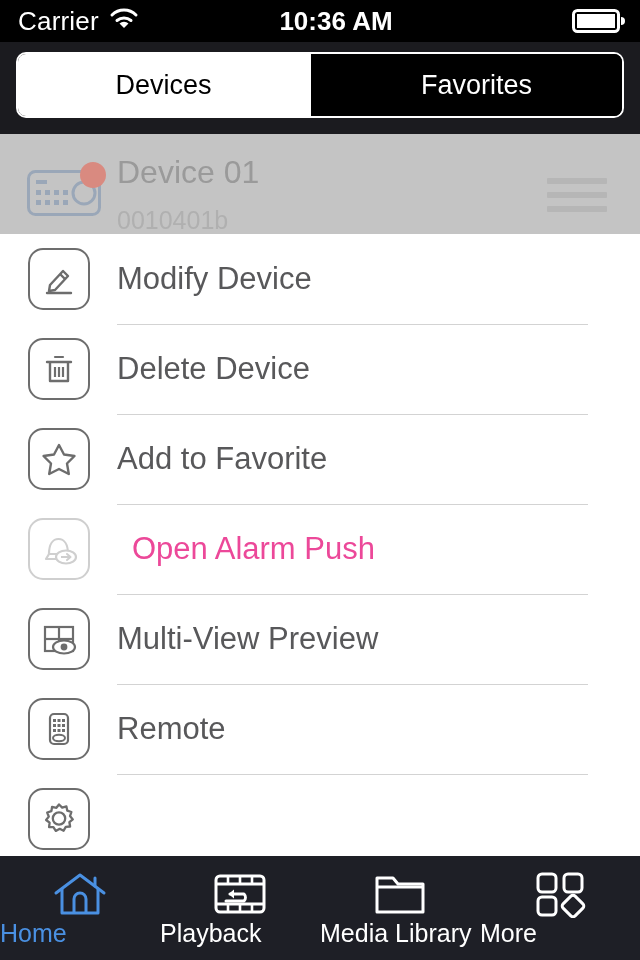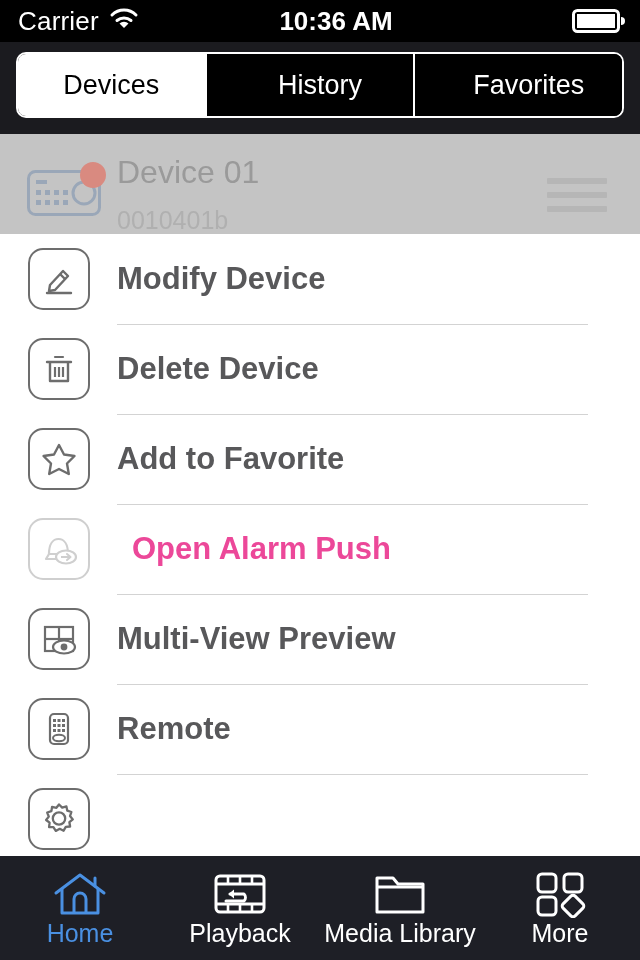--- a/index.html
+++ b/index.html
@@ -62,21 +62,21 @@
   .dev-handle{ position:absolute; right:33px; top:44px; width:60px; }
   .dev-handle span{ display:block; height:6px; background:#b6b6b6; margin-bottom:8px; border-radius:1px; }
 
   
   .sheet{
     position:absolute; top:234px; left:0; width:640px; height:622px;
     background:#ffffff;
   }
   .action{
     position:relative; height:90px; width:588px;
-    display:flex; align-items:center;font-weight:bold;
+    display:flex; align-items:center;
   }
   .action + .action::before{
     content:""; position:absolute; top:0; left:117px; right:0;
     height:1px; background:#d3d3d3;
   }
   .act-icon{
     position:absolute; left:28px; top:50%; transform:translateY(-50%);
     width:62px; height:62px;
     border:2px solid #6d6d6d; border-radius:15px;
     display:flex; align-items:center; justify-content:center;
@@ -88,21 +88,21 @@
   .action.disabled .act-icon{ border-color:#cfcfcf; }
   .action.disabled .act-label{ color:#ec4899;margin-left:15px; }
 
   
   .tabbar{
     position:absolute; bottom:0; left:0; width:640px; height:104px;
     background:#1e1f26; display:flex;
   }
   .tab{
     flex:1 1 0; display:flex; flex-direction:column;
-    align-items:center; justify-content:center; 
+    justify-content:center; 
   }
   .tab-icon{ height:50px; display:flex; align-items:center; justify-content:center; }
   .tab-label{ font-size:25px; color:#ffffff; }
   .tab.active .tab-label{ color:#4a90e2; }
 </style>
 </head>
 <body>
 
 <div id="app">
 
@@ -123,21 +123,20 @@
         <rect x="1.5" y="2.5" width="45" height="21" rx="4" fill="none" stroke="#fff" stroke-width="3"></rect>
         <rect x="5" y="6" width="38" height="14" fill="#fff"></rect>
         <path d="M49 9 L49 17 A4 4 0 0 0 49 9 Z" fill="#fff"></path>
       </svg>
     </div>
   </div>
 
   <div class="segbar">
     <div class="seg">
       <div class="seg-item active">Devices</div>
-      <div class="seg-item">History</div>
       <div class="seg-item">Favorites</div>
     </div>
   </div>
 
   <div class="devrow">
     <span class="dev-thumb">
       <svg width="74" height="46" viewBox="0 0 74 46">
         <rect x="1.5" y="1.5" width="71" height="43" rx="7" fill="none" stroke="#9aa7b8" stroke-width="3"></rect>
         <rect x="9" y="10" width="11" height="4" fill="#9aa7b8"></rect>
         <g fill="#9aa7b8">

